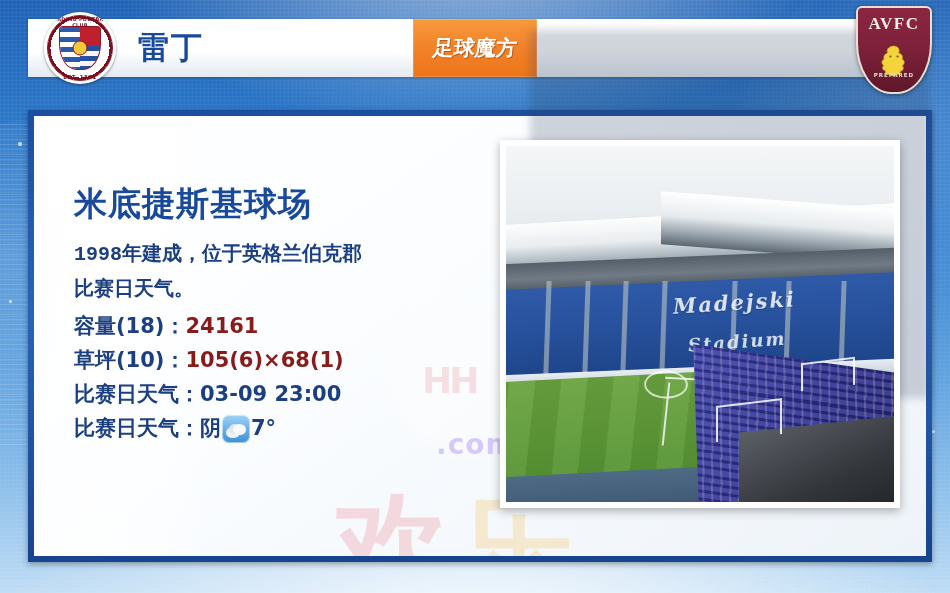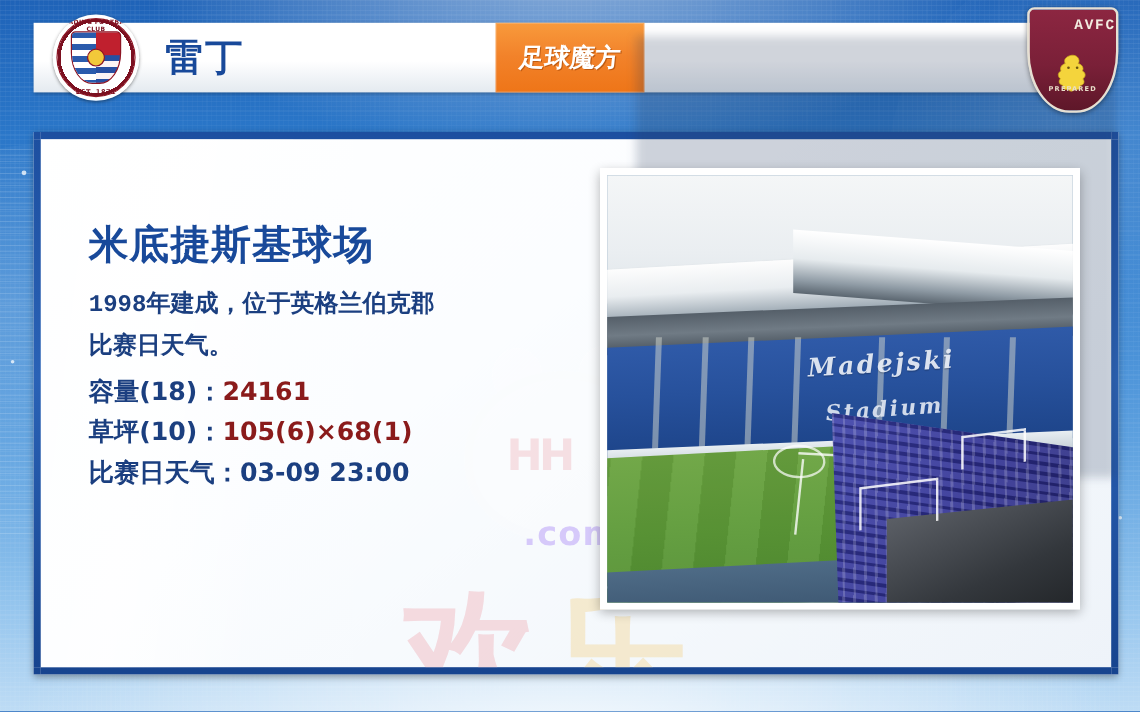--- a/index.html
+++ b/index.html
@@ -80,23 +80,23 @@
   
   .crest-villa{right:18px;top:6px;width:76px;height:88px;}
   .crest-villa .shield{
     position:absolute;inset:0;
     background:linear-gradient(180deg,#8c2641 0%,#7a2038 55%,#5e1729 100%);
     border:2px solid #e7e0d2;
     border-radius:6px 6px 46% 46%/6px 6px 58% 58%;
     box-shadow:0 1px 4px rgba(0,0,0,.45);
     overflow:hidden;
   }
-  .crest-villa .avfc{position:absolute;left:0;right:0;top:6px;text-align:right;
-    font-family:Liberation Mono, monospace;
-    font-size:12px;font-weight:bold;color:#f2ece0;letter-spacing:1.5px;}
+  .crest-villa .avfc{position:absolute;left:0;right:0;top:6px;text-align:center;
+    font-family:Liberation Serif, serif;
+    font-size:17px;font-weight:bold;color:#f2ece0;letter-spacing:1.5px;}
   .crest-villa .lion{position:absolute;left:50%;top:36px;transform:translateX(-50%);
     width:34px;height:34px;}
   .crest-villa .prep{position:absolute;left:0;right:0;bottom:14px;text-align:center;
     font-size:5.5px;font-weight:bold;color:#e9dfc9;letter-spacing:1px;}
 
   
   .center-logo{
     position:absolute;left:413px;top:19px;width:124px;height:58px;
     background:linear-gradient(180deg,#f89a3c 0%,#f2822a 48%,#ee7518 100%);
     display:flex;align-items:center;justify-content:center;
@@ -275,20 +275,29 @@
         </div>
 
         <div class="row">
           <span>草坪(10)：</span><span class="val">105(6)×68(1)</span>
         </div>
 
         <div class="row times">
           <span>比赛日天气：</span><span>03-09 23:00</span>
         </div>
 
+        <div class="row times">
+          <span>比赛日天气：</span><span>阴</span><span class="wx">
+              <span class="wx-icon">
+                <span class="c1"></span>
+                <span class="c3"></span>
+                <span class="c2"></span>
+              </span>
+            </span><span>7°</span>
+        </div>
       </div>
 
       <div class="photo-frame">
         <div class="photo">
           <div class="sky"></div>
           <div class="roof"></div>
           <div class="roof2"></div>
           <div class="under"></div>
           <div class="facade"></div>
 

